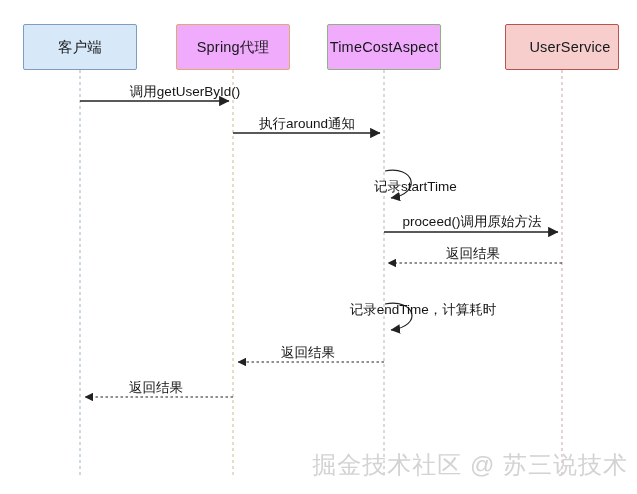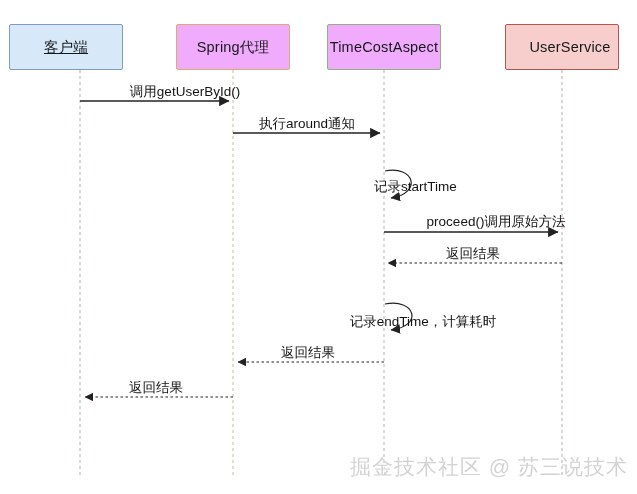--- a/index.html
+++ b/index.html
@@ -18,30 +18,30 @@
   .pbox.green {background:#f0abfc;border-color:#8cb380;}
   .pbox.red   {background:#f7cecc;border-color:#b85450;}
   .arrow-layer{position:absolute;left:0;top:0;}
   .mlabel{
     position:absolute;font-size:13.5px;color:#131416;white-space:nowrap;
     transform:translateX(-50%);line-height:16px;
   }
   .mlabel.anchor-left{transform:none;}
   .watermark{
     position:absolute;right:9px;bottom:13px;
-    font-size:21px;letter-spacing:1px;color:#d3d3d3;
+    font-size:24px;letter-spacing:1px;color:#d3d3d3;
     text-shadow:1px 1px 0 #ffffff;white-space:nowrap;
   }
 </style>
 </head>
 <body>
 
 <div class="stage">
 
-  <div class="pbox blue" style="left:9px;text-decoration:underline;">
+  <div class="pbox blue" style="left:23px;">
     <span>客户端</span>
   </div>
   <div class="pbox orange" style="left:176px;">
     <span>Spring代理</span>
   </div>
   <div class="pbox green" style="left:327px;">
     <span>TimeCostAspect</span>
   </div>
   <div class="pbox red" style="left:505px;padding-left:16px;">
     <span>UserService</span>
@@ -72,20 +72,20 @@
     <path d="M385 304 C415 298 424 326 391 330" fill="none" stroke="#222222" stroke-width="1.2" marker-end="url(#ah)"></path>
 
     <line x1="384" y1="362" x2="238" y2="362" stroke="#222222" stroke-width="1.1" stroke-dasharray="2.5 2.5" marker-end="url(#ah)"></line>
 
     <line x1="233" y1="397" x2="85" y2="397" stroke="#222222" stroke-width="1.1" stroke-dasharray="2.5 2.5" marker-end="url(#ah)"></line>
   </svg>
 
   <div class="mlabel" style="left:155px;top:84px;margin-left:30px;">调用getUserById()</div>
   <div class="mlabel" style="left:307px;top:116px;">执行around通知</div>
   <div class="mlabel anchor-left" style="left:374px;top:179px;">记录startTime</div>
-  <div class="mlabel" style="left:496px;top:214px;">proceed()调用原始方法</div>
+  <div class="mlabel" style="left:472px;top:214px;">proceed()调用原始方法</div>
   <div class="mlabel" style="left:473px;top:246px;">返回结果</div>
-  <div class="mlabel" style="left:423px;top:314px;">记录endTime，计算耗时</div>
+  <div class="mlabel" style="left:423px;top:302px;">记录endTime，计算耗时</div>
   <div class="mlabel" style="left:308px;top:345px;">返回结果</div>
   <div class="mlabel" style="left:156px;top:380px;">返回结果</div>
 
   <div class="watermark">掘金技术社区 @ 苏三说技术</div>
 </div>
 
 </body></html>

